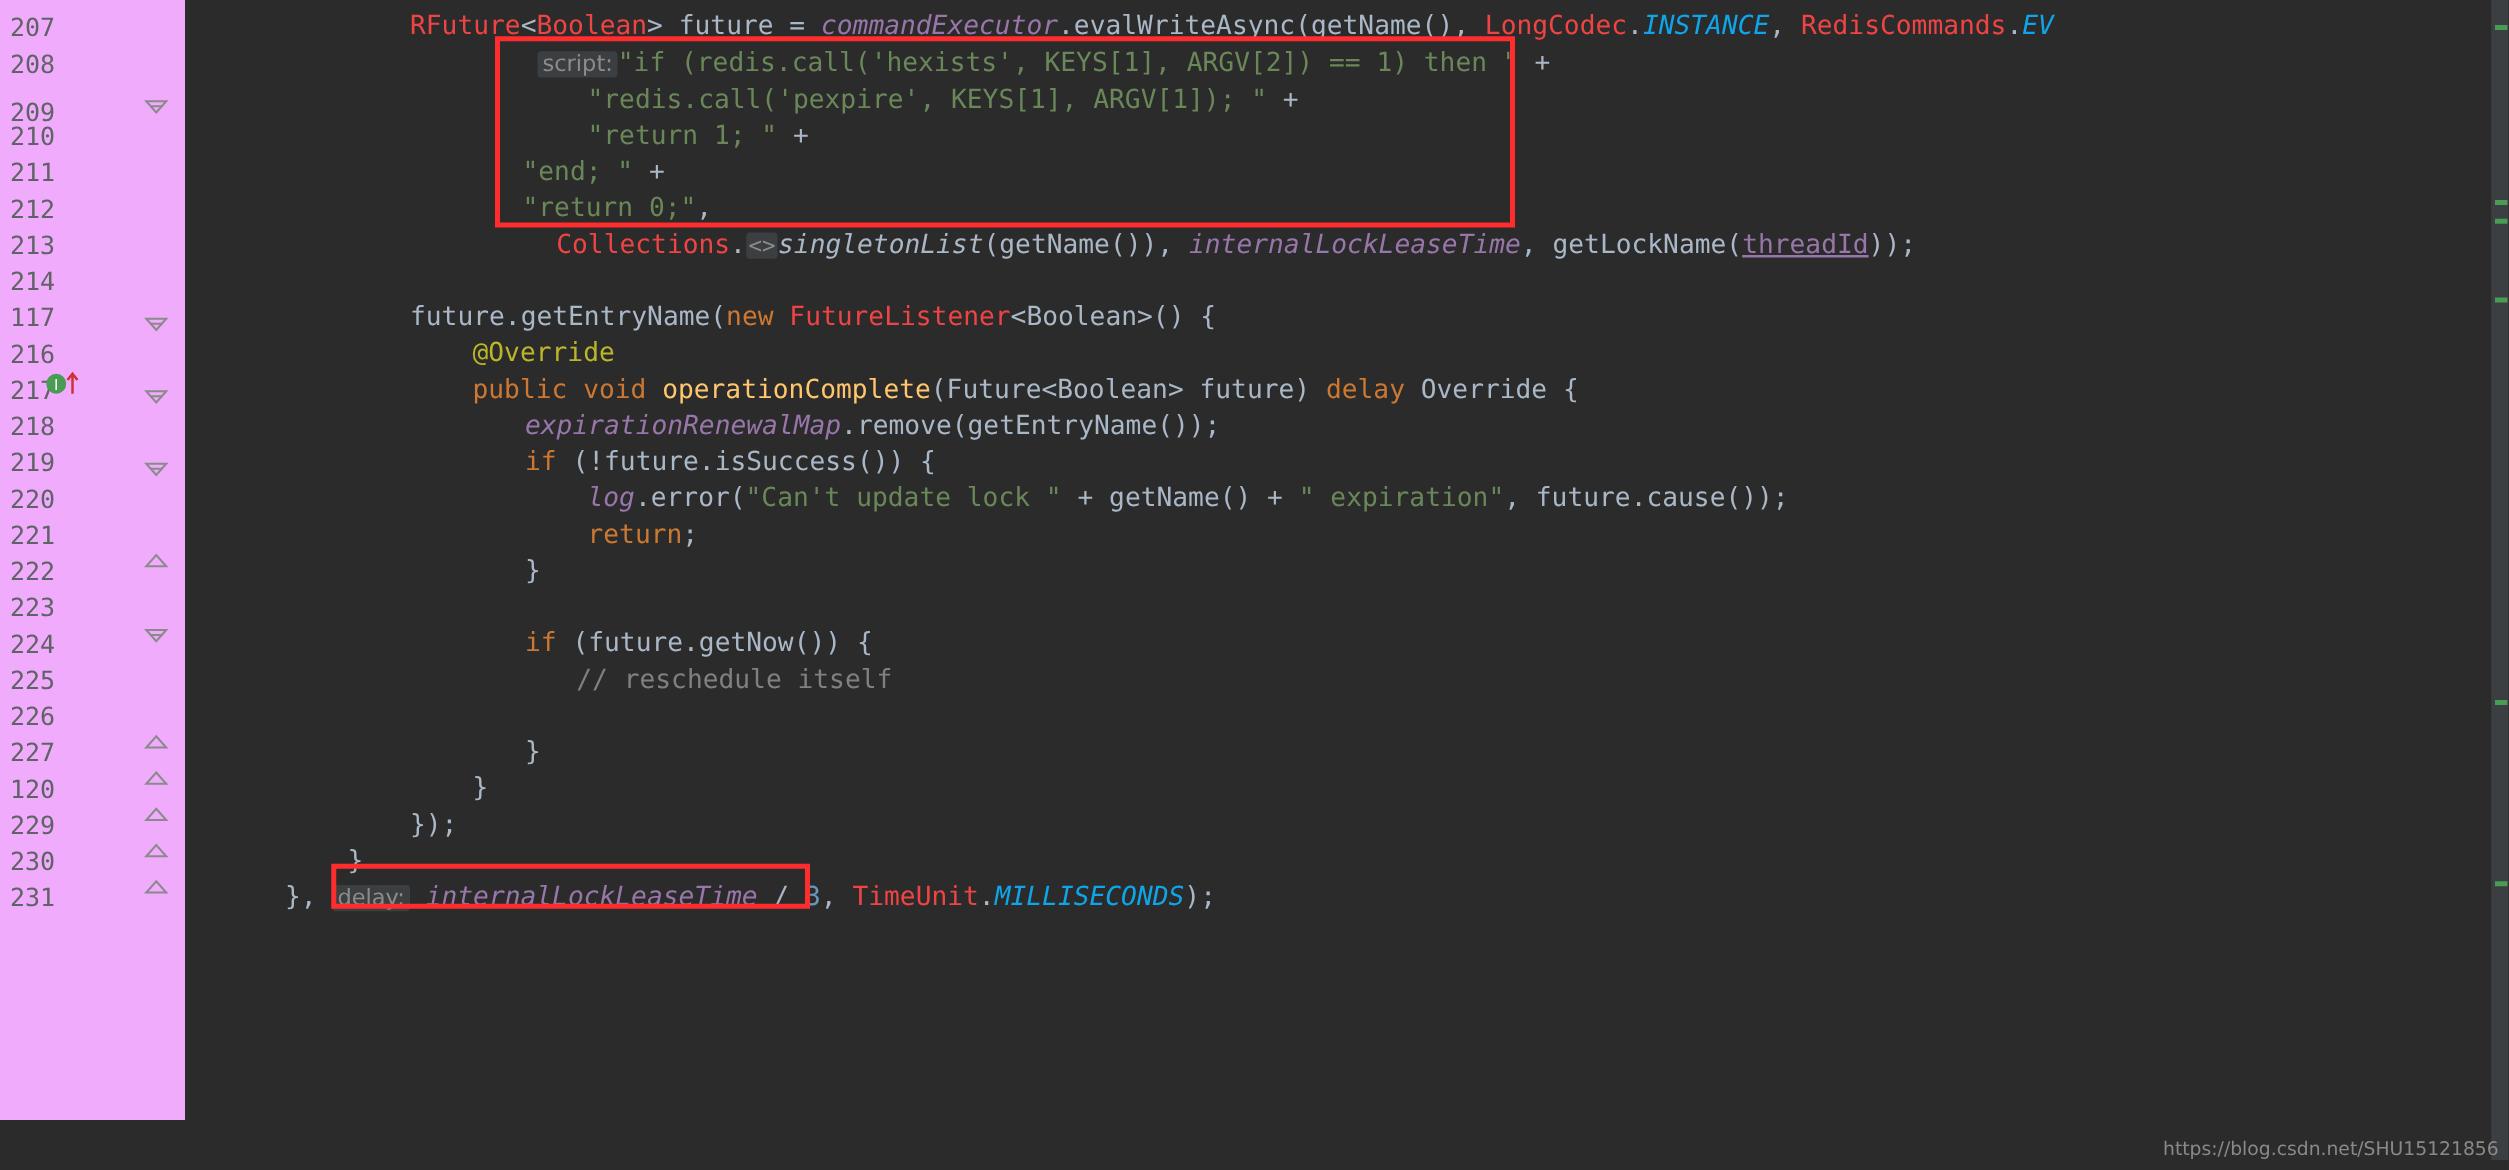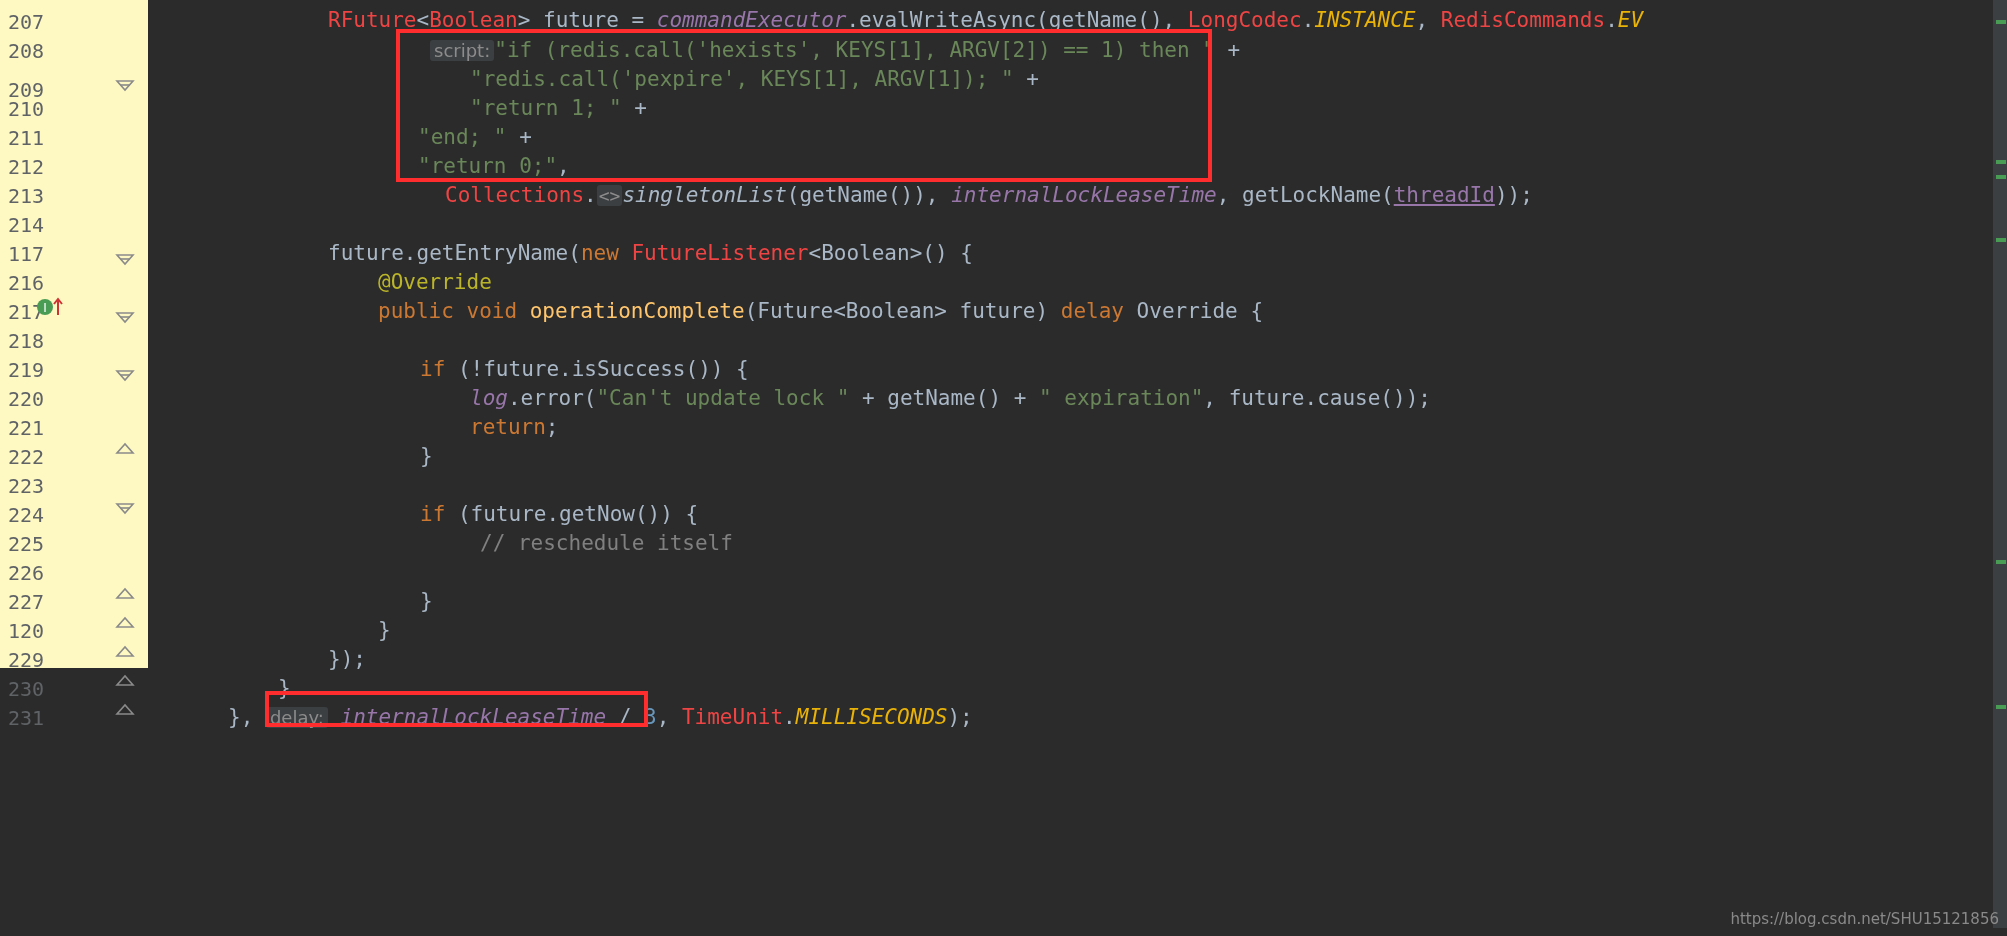--- a/index.html
+++ b/index.html
@@ -15,22 +15,22 @@
     font-family: "DejaVu Sans Mono", "Liberation Mono", monospace;
     overflow: hidden;
     user-select: none;
   }
 
   
   .gutter {
     position: absolute;
     left: 0; top: 0;
     width: 148px;
-    height: 668px;
-    background: #fef9c3;
+    height: 896px;
+    background: #f0abfc;
   }
   .gutter-linenumbers {
     position: absolute;
     left: 0; top: 0;
     width: 100px;
     height: 936px;
   }
   .ln {
     position: absolute;
     left: 0;
@@ -82,21 +82,21 @@
 
   
   .t-default  { color: #a9b7c6; }
   .t-keyword  { color: #cc7832; }
   .t-string   { color: #6a8759; }
   .t-number   { color: #6897bb; }
   .t-comment  { color: #808080; }
   .t-annot    { color: #bbb529; }
   .t-method   { color: #ffc66d; }
   .t-field    { color: #9876aa; font-style: italic; }
-  .t-static   { color: #eab308; font-style: italic; }
+  .t-static   { color: #0ea5e9; font-style: italic; }
   .t-class    { color: #ef4444; }
   .t-ident-it { color: #a9b7c6; font-style: italic; }
   .t-underline{ color: #9876aa; text-decoration: underline; }
 
   
   .hint {
     background: #3c3f41;
     color: #8c8c8c;
     border-radius: 3px;
     padding: 0 4px;
@@ -276,32 +276,33 @@
     <div class="code-line" style="top:152px; left:270px"><span class="t-string">"return 0;"</span><span class="t-default">,</span></div>
 
     <div class="code-line" style="top:181px; left:297px"><span class="t-class">Collections</span><span class="t-default">.</span><span class="hint-diamond">&lt;&gt;</span><span class="t-ident-it">singletonList</span><span class="t-default">(getName()), </span><span class="t-field">internalLockLeaseTime</span><span class="t-default">, </span><span class="t-default">getLockName</span><span class="t-default">(</span><span class="t-underline">threadId</span><span class="t-default">));</span></div>
 
     <div class="code-line" style="top:239px; left:180px"><span class="t-default">future</span><span class="t-default">.</span><span class="t-default">getEntryName</span><span class="t-default">(</span><span class="t-keyword">new</span><span class="t-class"> FutureListener</span><span class="t-default">&lt;Boolean&gt;</span><span class="t-default">() {</span></div>
 
     <div class="code-line" style="top:268px; left:230px"><span class="t-annot">@Override</span></div>
 
     <div class="code-line" style="top:297px; left:230px"><span class="t-keyword">public void </span><span class="t-method">operationComplete</span><span class="t-default">(Future&lt;Boolean&gt; future) </span><span class="t-keyword">delay</span><span class="t-default"> Override {</span></div>
 
+    <div class="code-line" style="top:326px; left:272px"><span class="t-field">expirationRenewalMap</span><span class="t-default">.</span><span class="t-default">remove(getEntryName());</span></div>
 
     <div class="code-line" style="top:355px; left:272px"><span class="t-keyword">if</span><span class="t-default"> (!future.isSuccess()) {</span></div>
 
     <div class="code-line" style="top:384px; left:322px"><span class="t-field">log</span><span class="t-default">.</span><span class="t-default">error(</span><span class="t-string">"Can't update lock "</span><span class="t-default"> + getName() + </span><span class="t-string">" expiration"</span><span class="t-default">, future.cause());</span></div>
 
     <div class="code-line" style="top:413px; left:322px"><span class="t-keyword">return</span><span class="t-default">;</span></div>
 
     <div class="code-line" style="top:442px; left:272px"><span class="t-default">}</span></div>
 
     <div class="code-line" style="top:500px; left:272px"><span class="t-keyword">if</span><span class="t-default"> (future.getNow()) {</span></div>
 
-    <div class="code-line" style="top:529px; left:332px"><span class="t-comment">// reschedule itself</span></div>
+    <div class="code-line" style="top:529px; left:313px"><span class="t-comment">// reschedule itself</span></div>
 
 
     <div class="code-line" style="top:587px; left:272px"><span class="t-default">}</span></div>
 
     <div class="code-line" style="top:616px; left:230px"><span class="t-default">}</span></div>
 
     <div class="code-line" style="top:645px; left:180px"><span class="t-default">});</span></div>
 
     <div class="code-line" style="top:674px; left:130px"><span class="t-default">}</span></div>
 

